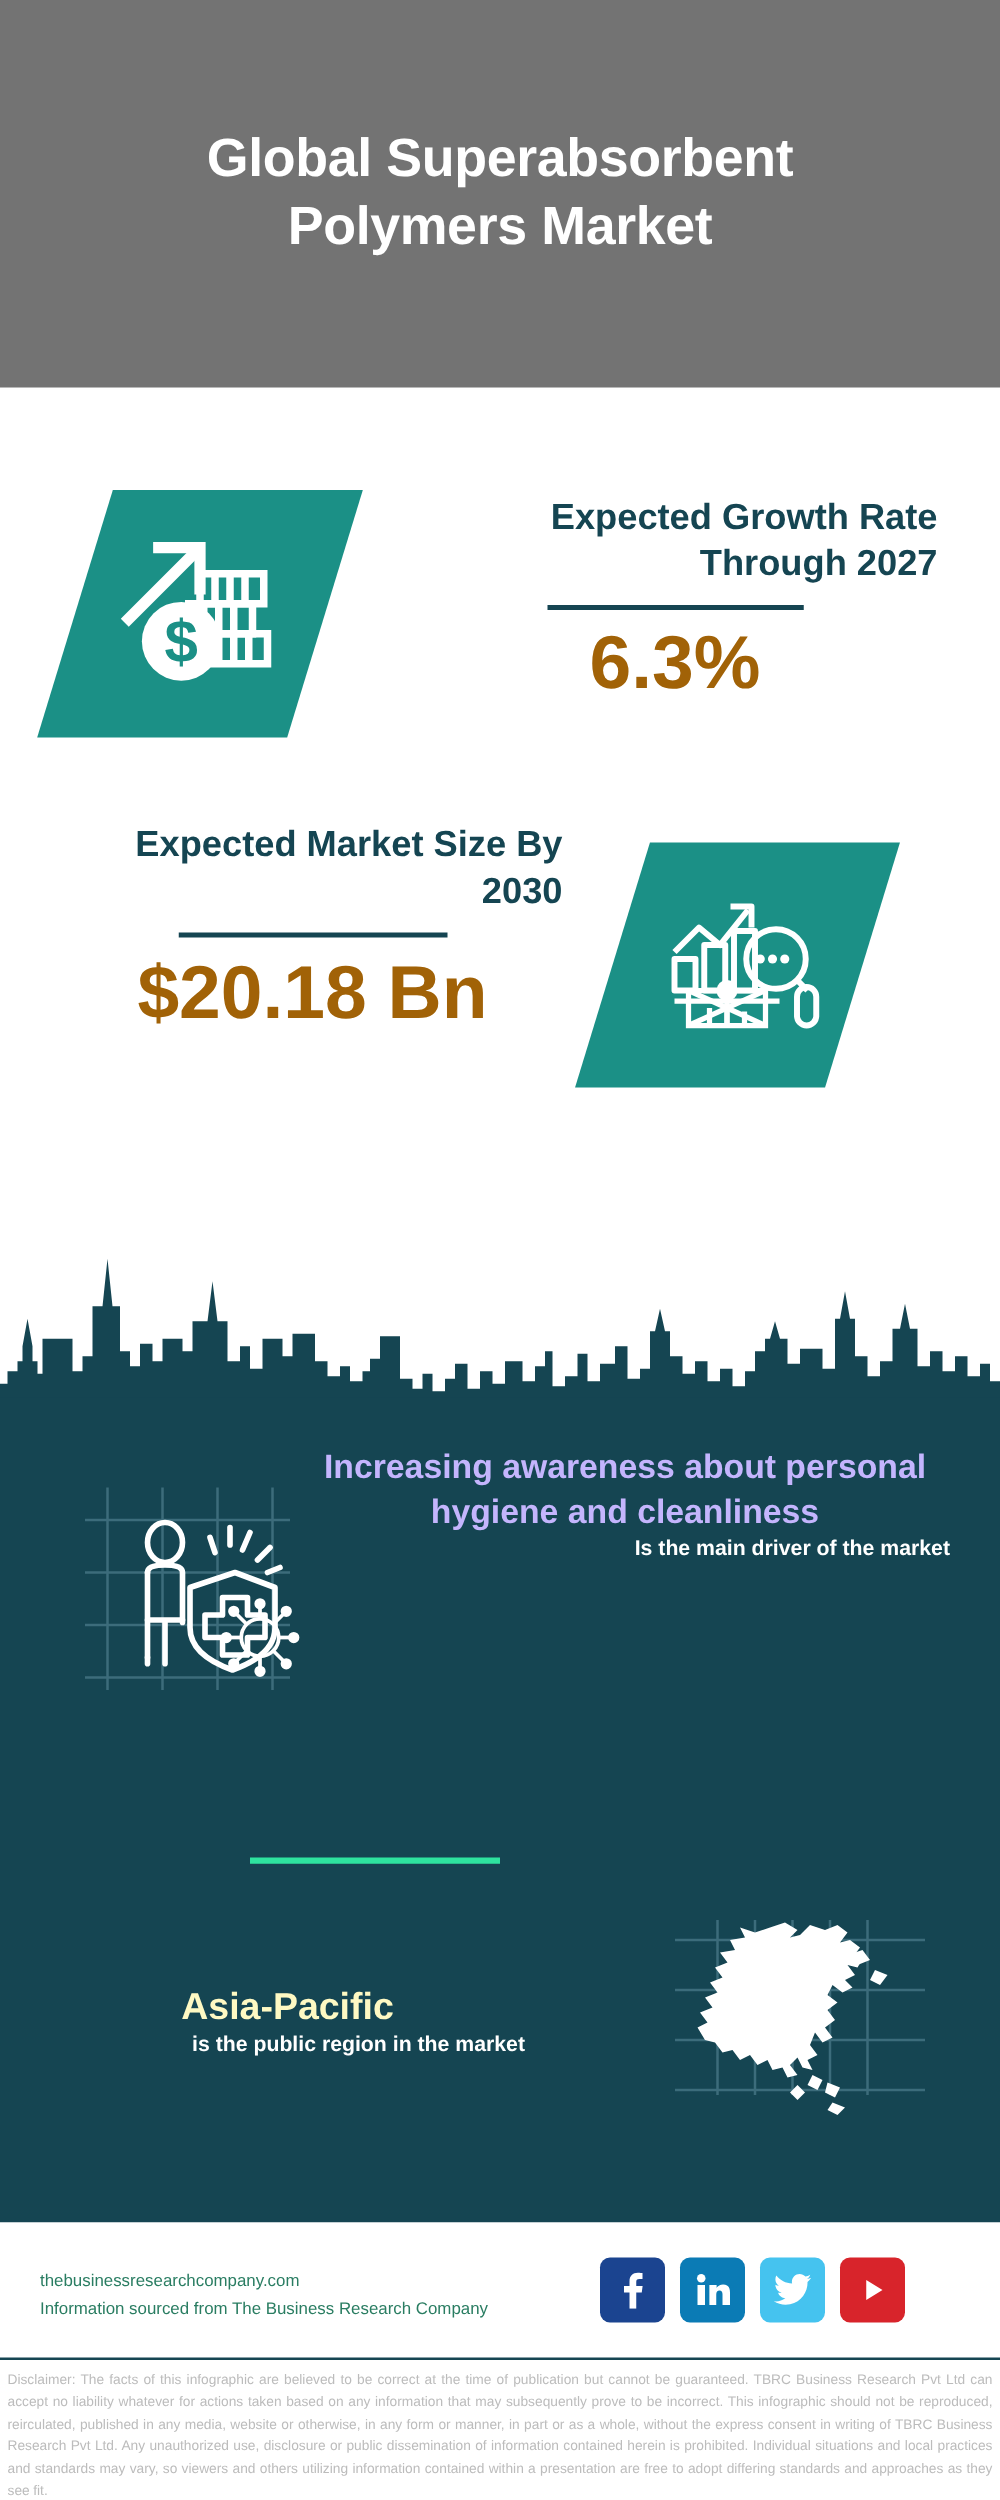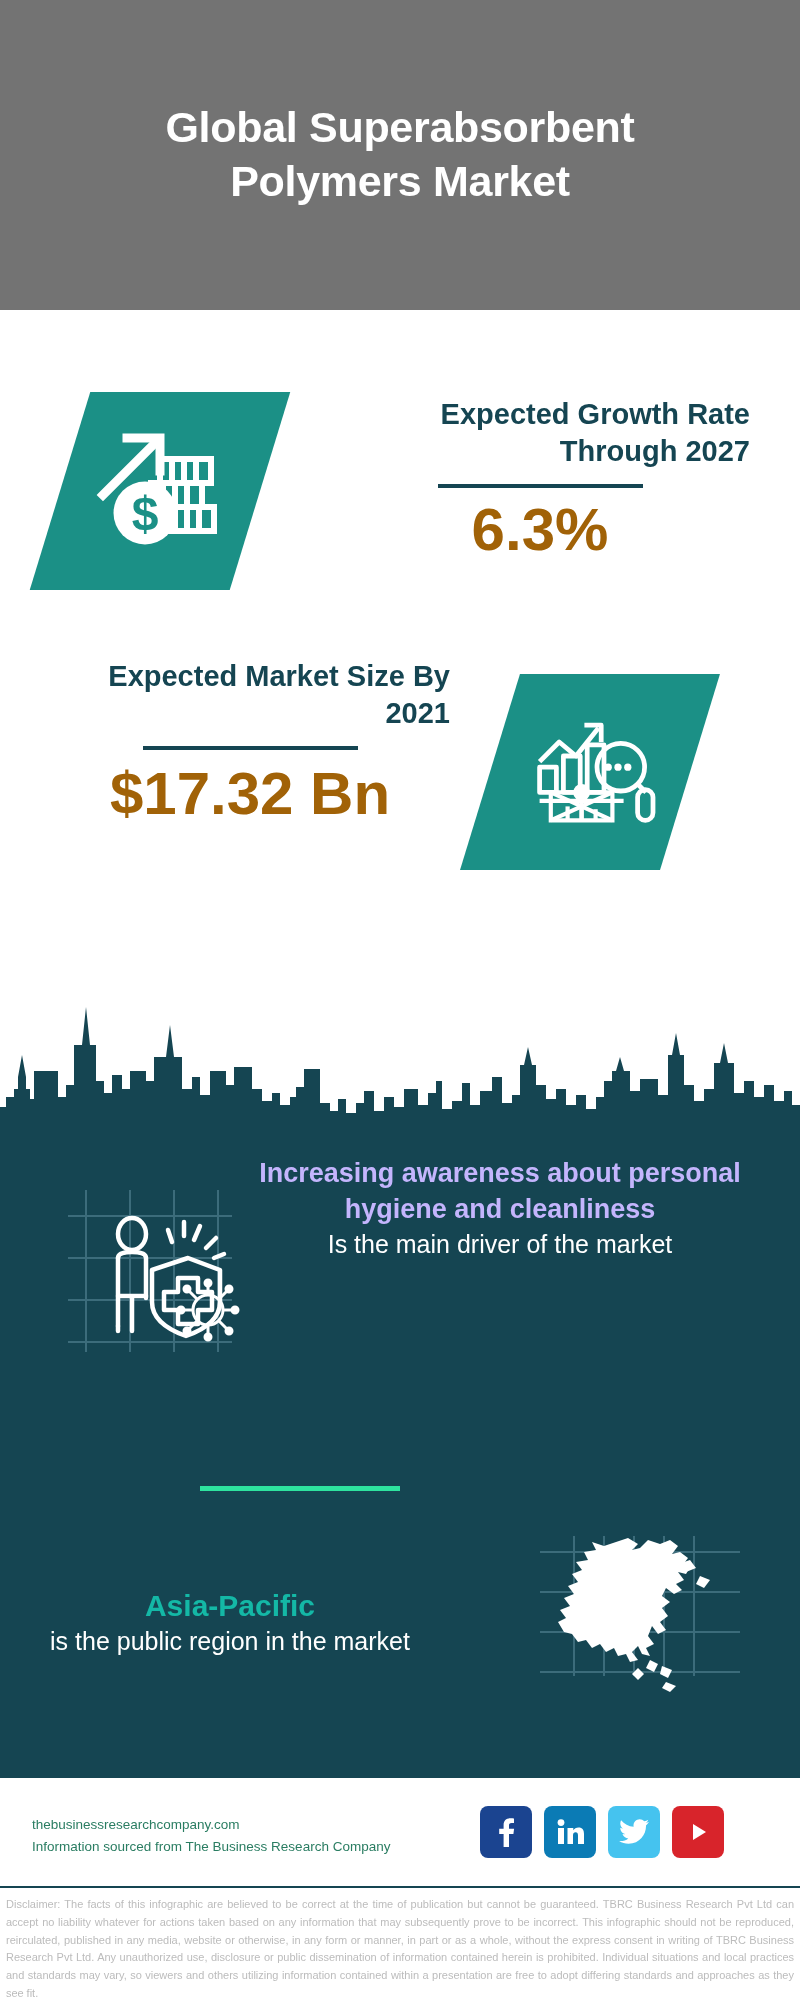--- a/index.html
+++ b/index.html
@@ -61,30 +61,30 @@
   .dark-panel {
     position:absolute; left:0; top:1118px; width:800px; height:660px;
     background:#154552;
   }
   .driver-row {
     position:absolute; left:0; top:48px; width:800px; height:300px;
   }
   .icon-hygiene { position:absolute; left:60px; top:20px; width:180px; height:170px; }
   .driver-text { position:absolute; left:240px; top:-10px; width:520px; text-align:center; }
   .mint { color:#c4b5fd; font-size:27px; font-weight:bold; line-height:1.33; }
-  .white-sub { color:#ffffff; font-size:25px; font-weight:normal; line-height:1.33; }
+  .white-sub { color:#ffffff; font-size:17px; font-weight:bold; line-height:1.33;text-align:right; }
 
   .rule-mint {
     position:absolute; left:200px; top:1285px; width:200px; height:5px;
     background:#2ee39f;
   }
 
   .region-row { position:absolute; left:0; top:400px; width:800px; height:220px; }
   .region-text { position:absolute; left:40px; top:68px; width:380px; text-align:center; }
-  .mint-big { color:#14b8a6; font-size:30px; font-weight:bold; line-height:1.3; }
+  .mint-big { color:#fef9c3; font-size:30px; font-weight:bold; line-height:1.3; }
   .icon-map { position:absolute; left:520px; top:18px; width:250px; height:200px; }
 
   
   .footer {
     position:absolute; left:0; top:1778px; width:800px; height:110px;
     background:#ffffff; border-bottom:2px solid #154552;
   }
   .source {
     position:absolute; left:32px; top:36px; width:460px;
     color:#2a7d62; font-size:13.5px; line-height:1.65;
@@ -148,23 +148,23 @@
     <div class="stat1-text">
       <div class="stat-label">Expected Growth Rate Through 2027</div>
       <div class="rule-dark"></div>
       <div class="stat-value-teal">6.3%</div>
     </div>
   </div>
 
   <div class="stat2">
 
     <div class="stat2-text">
-      <div class="stat-label">Expected Market Size By 2021</div>
+      <div class="stat-label">Expected Market Size By 2030</div>
       <div class="rule-dark2"></div>
-      <div class="stat-value-teal">$17.32 Bn</div>
+      <div class="stat-value-teal">$20.18 Bn</div>
     </div>
 
     <div class="para" id="para-size">
       <div class="para-inner">
         <span>
           <svg width="140" height="140" viewBox="0 0 100 100">
             <g fill="none" stroke="#ffffff" stroke-width="3.4" stroke-linejoin="round">
               <polyline points="14,44 28,30 40,40 56,20"></polyline>
               <polyline points="46,18 58,18 58,30"></polyline>
               <rect x="14" y="48" width="12" height="18"></rect>

